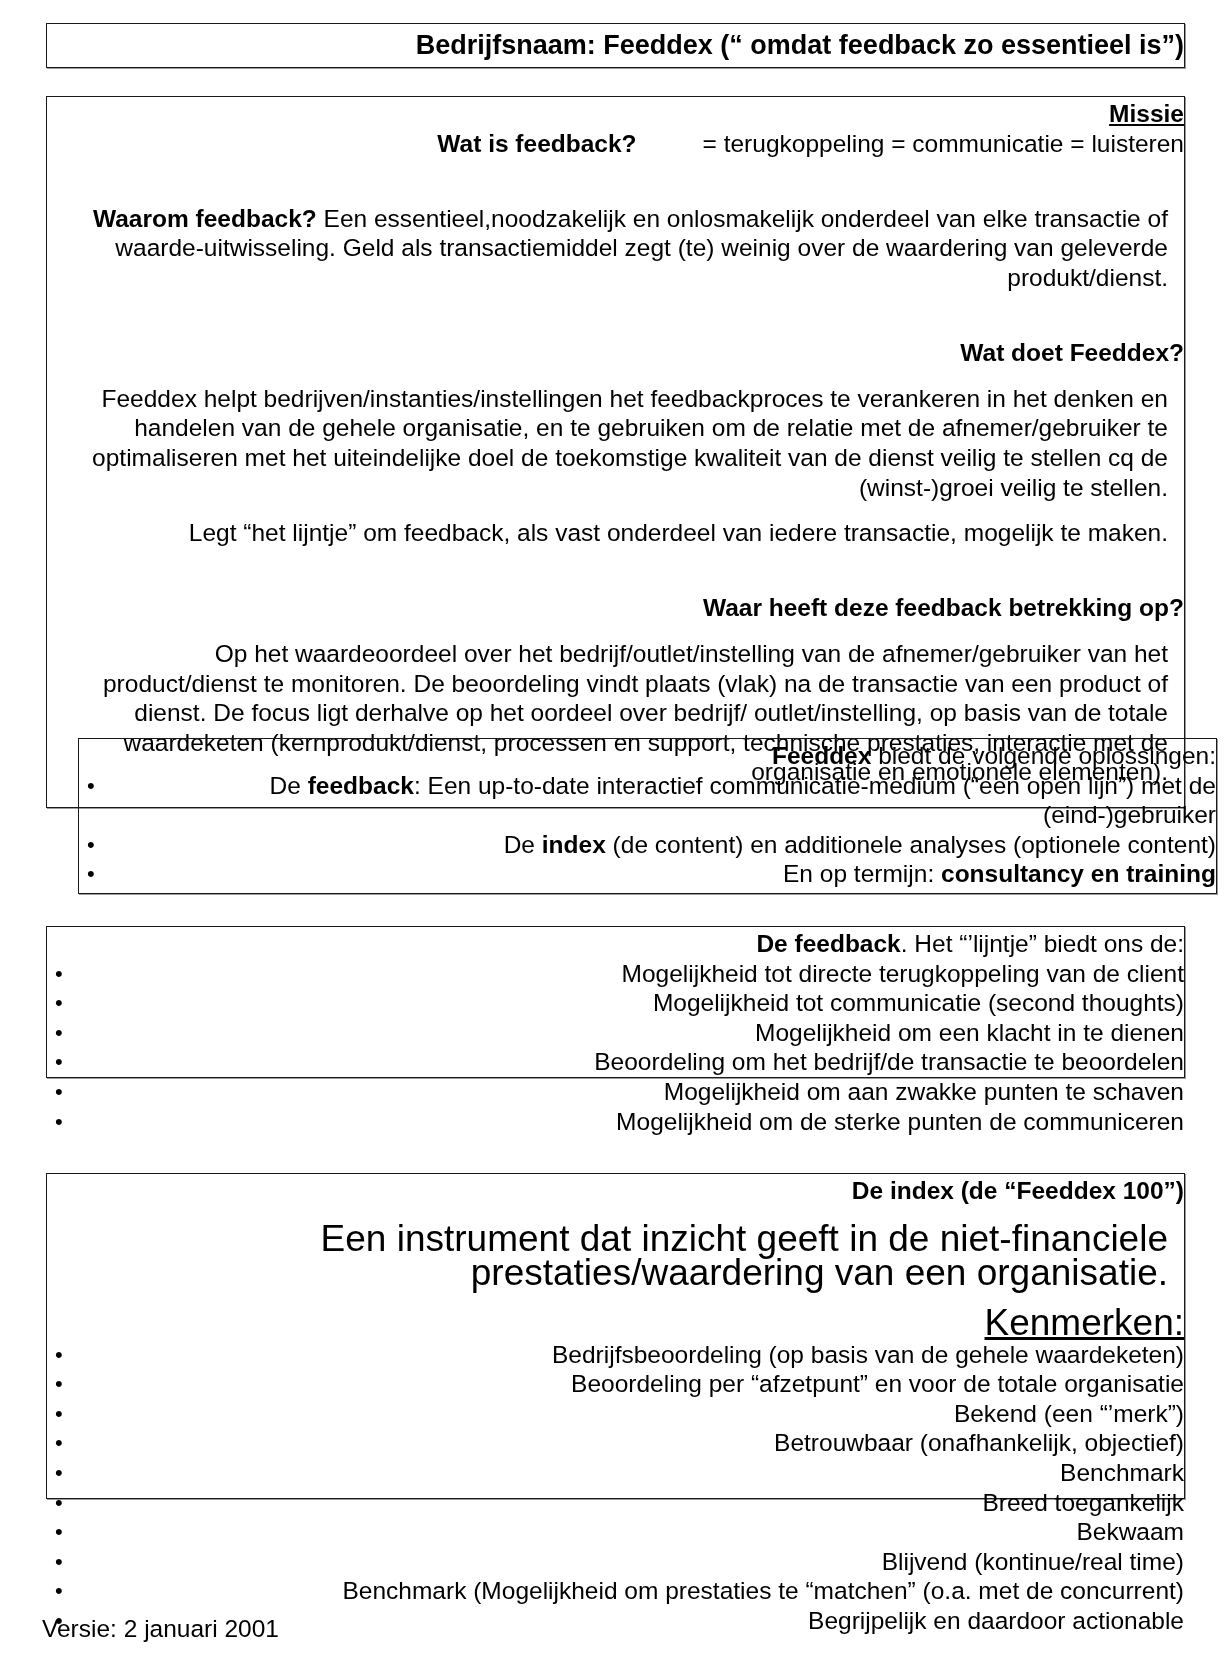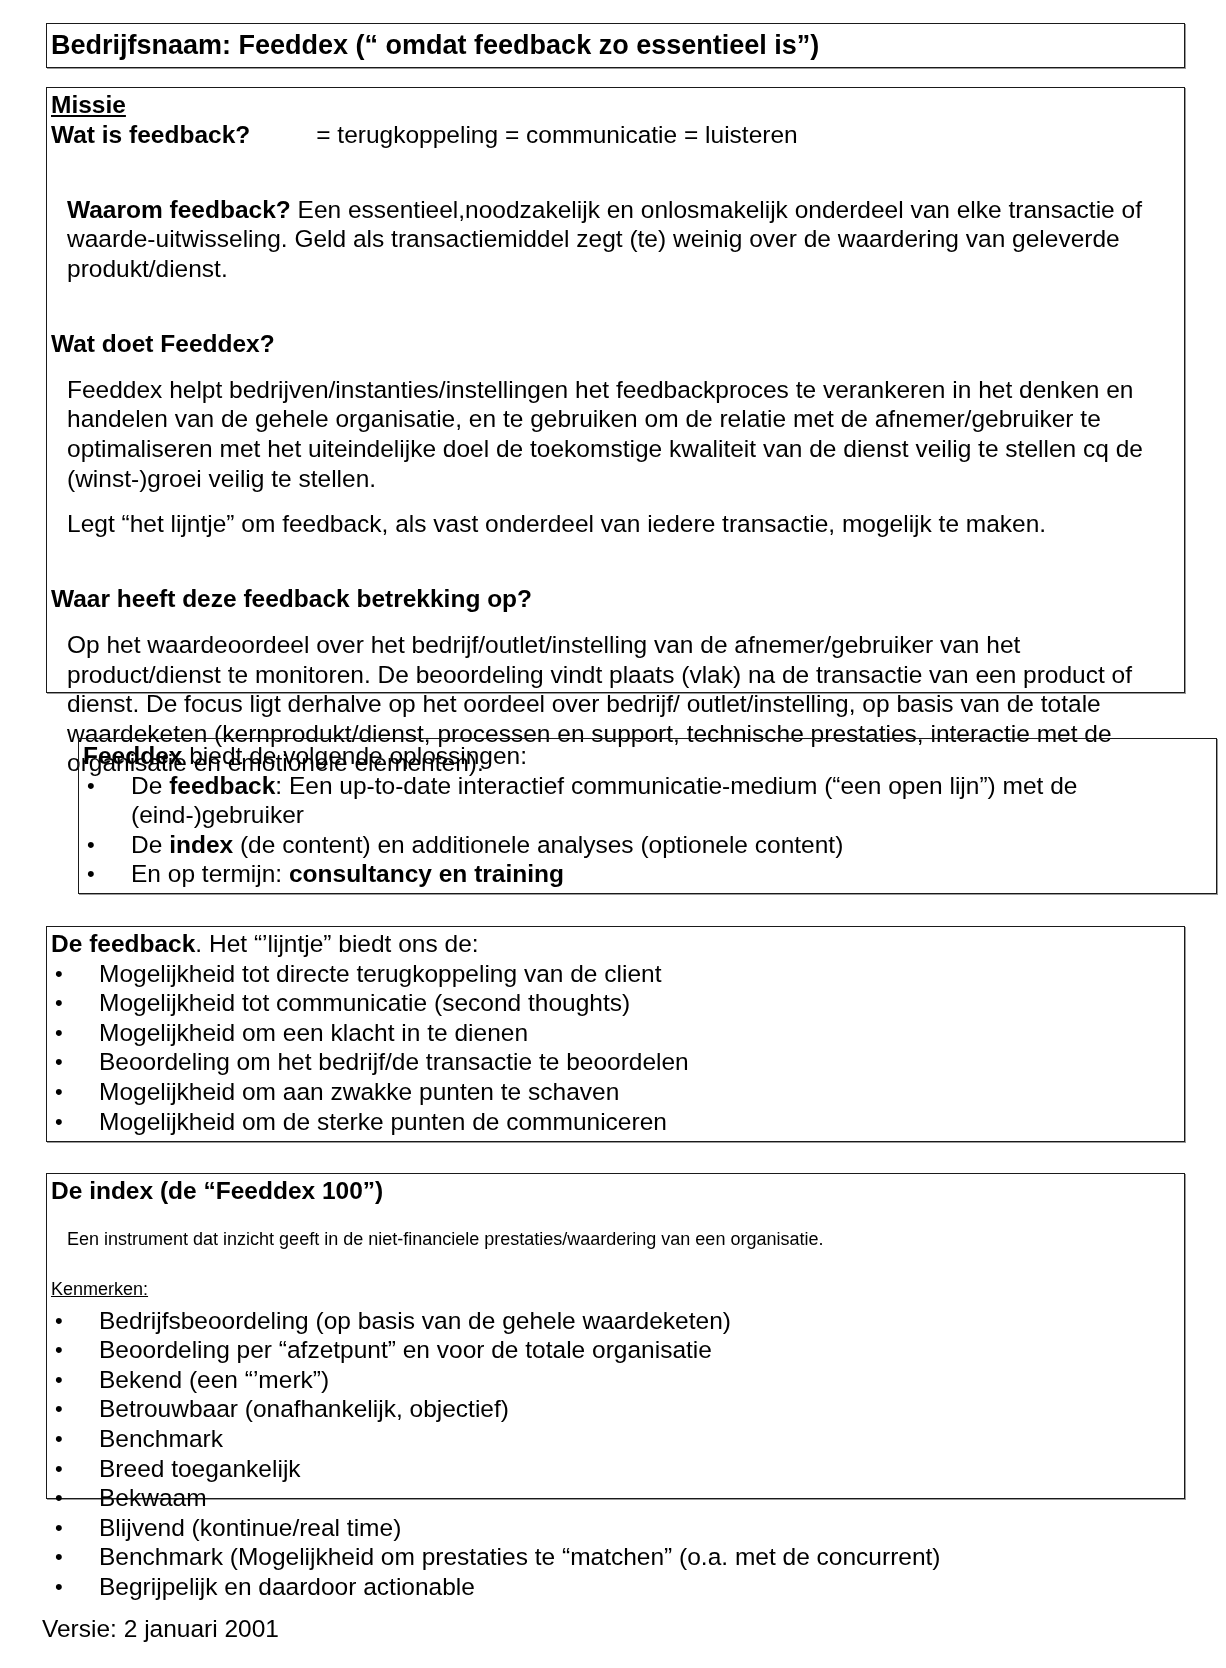--- a/index.html
+++ b/index.html
@@ -16,27 +16,28 @@
       overflow: hidden;
     }
     .box {
       position: absolute;
       left: 46px;
       width: 1139px;
       border: 1.5px solid #1a1a1a;
       box-shadow: 1px 1px 0 #9a9a9a;
       box-sizing: border-box;
       padding: 2px 0 0 4px;
+      text-align: right;
     }
     .t24 {
       font-size: 24.5px;
       line-height: 29.6px;
     }
     .t27 {
-      font-size: 18px;
+      font-size: 37px;
       line-height: 34px;
     }
     .b { font-weight: bold; }
     .u { text-decoration: underline; }
     .gap { height: 29.6px; }
     .p { margin: 16px; white-space: normal; }
     ul.bul {
       list-style: none;
       margin: 0;
       padding: 0;
@@ -56,23 +57,23 @@
     .title-box {
       top: 23px;
       height: 45px;
       padding-top: 4px;
     }
     .title {
       font-size: 27px;
       font-weight: bold;
       line-height: 34px;
     }
-    .mission-box { top: 87px; height: 606px; }
+    .mission-box { top: 96px; height: 712px; }
     .offer-box { top: 738px; height: 156px; margin-left: 32px; }
-    .feedback-box { top: 926px; height: 216px; }
+    .feedback-box { top: 926px; height: 152px; }
     .index-box { top: 1173px; height: 326px; }
     .version {
       position: absolute;
       left: 42px;
       top: 1614px;
       font-size: 24.5px;
       line-height: 30px;
     }
     .tab-gap { display: inline-block; width: 66px; }
   </style>

